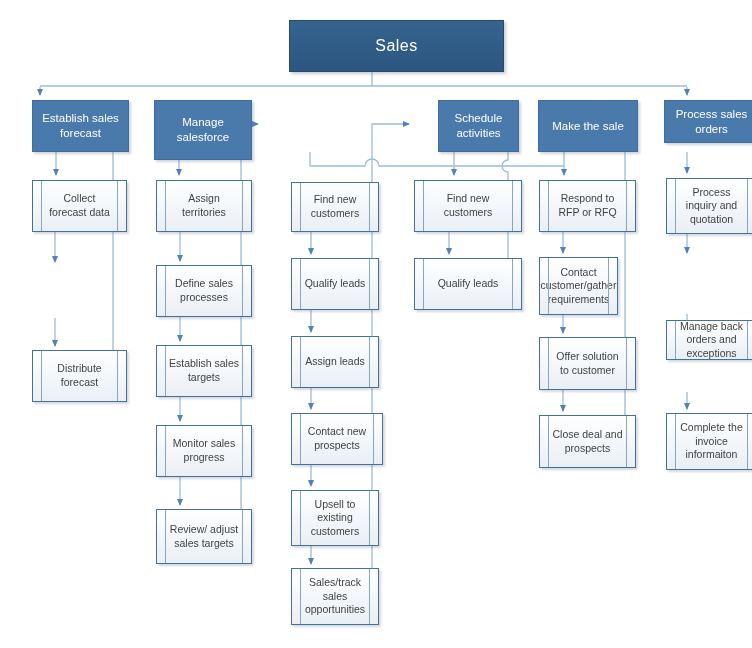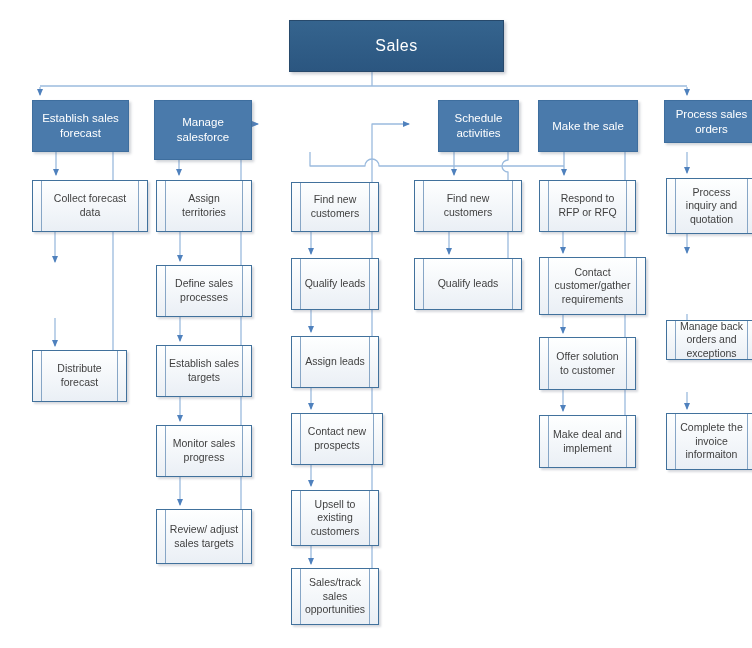--- a/index.html
+++ b/index.html
@@ -99,41 +99,41 @@
   </svg>
 
   <div class="node title" style="left:265px;top:20px;width:215px;height:52px">Sales</div>
 
   <div class="node hdr" style="left:8px;top:100px;width:97px;height:52px">Establish sales forecast</div>
   <div class="node hdr" style="left:130px;top:100px;width:98px;height:60px">Manage salesforce</div>
   <div class="node hdr" style="left:414px;top:100px;width:81px;height:52px">Schedule activities</div>
   <div class="node hdr" style="left:514px;top:100px;width:100px;height:52px">Make the sale</div>
   <div class="node hdr" style="left:640px;top:100px;width:95px;height:43px">Process sales orders</div>
 
-  <div class="node step" style="left:8px;top:180px;width:116px;height:52px">Collect forecast data</div>
+  <div class="node step" style="left:8px;top:180px;width:95px;height:52px">Collect forecast data</div>
   <div class="node step" style="left:8px;top:350px;width:95px;height:52px">Distribute forecast</div>
 
   <div class="node step" style="left:132px;top:180px;width:96px;height:52px">Assign territories</div>
   <div class="node step" style="left:132px;top:265px;width:96px;height:52px">Define sales processes</div>
   <div class="node step" style="left:132px;top:345px;width:96px;height:52px">Establish sales targets</div>
   <div class="node step" style="left:132px;top:425px;width:96px;height:52px">Monitor sales progress</div>
   <div class="node step" style="left:132px;top:509px;width:96px;height:55px">Review/ adjust sales targets</div>
 
   <div class="node step" style="left:267px;top:182px;width:88px;height:50px">Find new customers</div>
   <div class="node step" style="left:267px;top:258px;width:88px;height:52px">Qualify leads</div>
   <div class="node step" style="left:267px;top:336px;width:88px;height:52px">Assign leads</div>
   <div class="node step" style="left:267px;top:413px;width:92px;height:52px">Contact new prospects</div>
   <div class="node step" style="left:267px;top:490px;width:88px;height:56px">Upsell to existing customers</div>
   <div class="node step" style="left:267px;top:568px;width:88px;height:57px">Sales/track sales opportunities</div>
 
   <div class="node step" style="left:390px;top:180px;width:108px;height:52px">Find new customers</div>
   <div class="node step" style="left:390px;top:258px;width:108px;height:52px">Qualify leads</div>
 
   <div class="node step" style="left:515px;top:180px;width:97px;height:52px">Respond to RFP or RFQ</div>
-  <div class="node step" style="left:515px;top:257px;width:107px;height:58px">Contact customer/gather requirements</div>
+  <div class="node step" style="left:515px;top:257px;width:79px;height:58px">Contact customer/gather requirements</div>
   <div class="node step" style="left:515px;top:337px;width:97px;height:53px">Offer solution to customer</div>
-  <div class="node step" style="left:515px;top:415px;width:97px;height:53px">Make deal and implement</div>
+  <div class="node step" style="left:515px;top:415px;width:97px;height:53px">Close deal and prospects</div>
 
   <div class="node step" style="left:642px;top:178px;width:91px;height:56px">Process inquiry and quotation</div>
   <div class="node step" style="left:642px;top:320px;width:91px;height:40px">Manage back orders and exceptions</div>
   <div class="node step" style="left:642px;top:413px;width:91px;height:57px">Complete the invoice informaiton</div>
 
 </div>
 
 </body></html>

